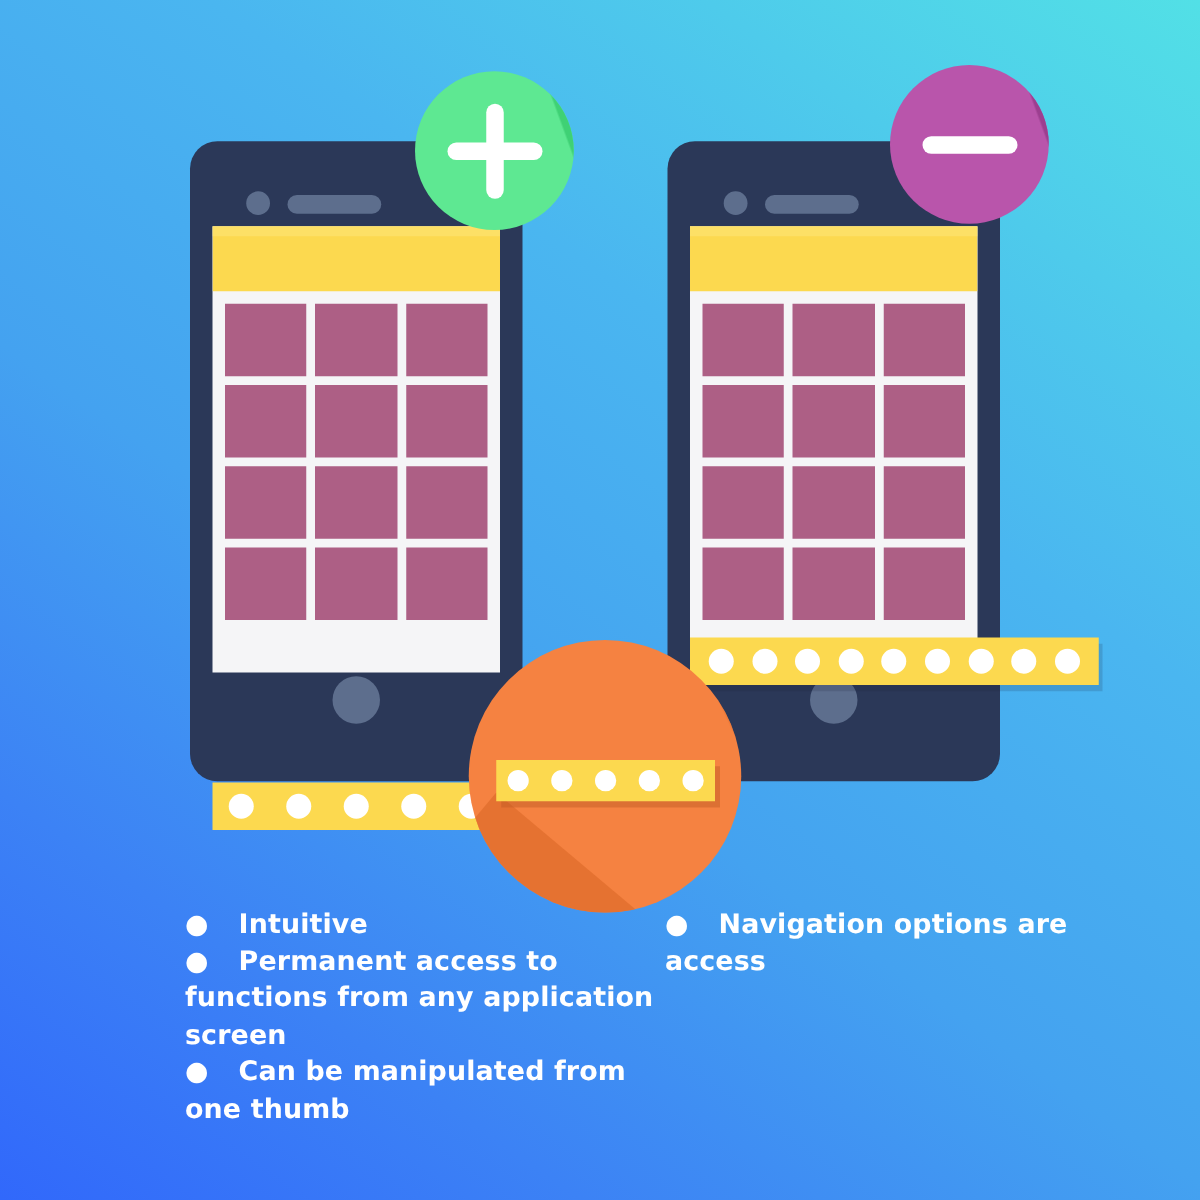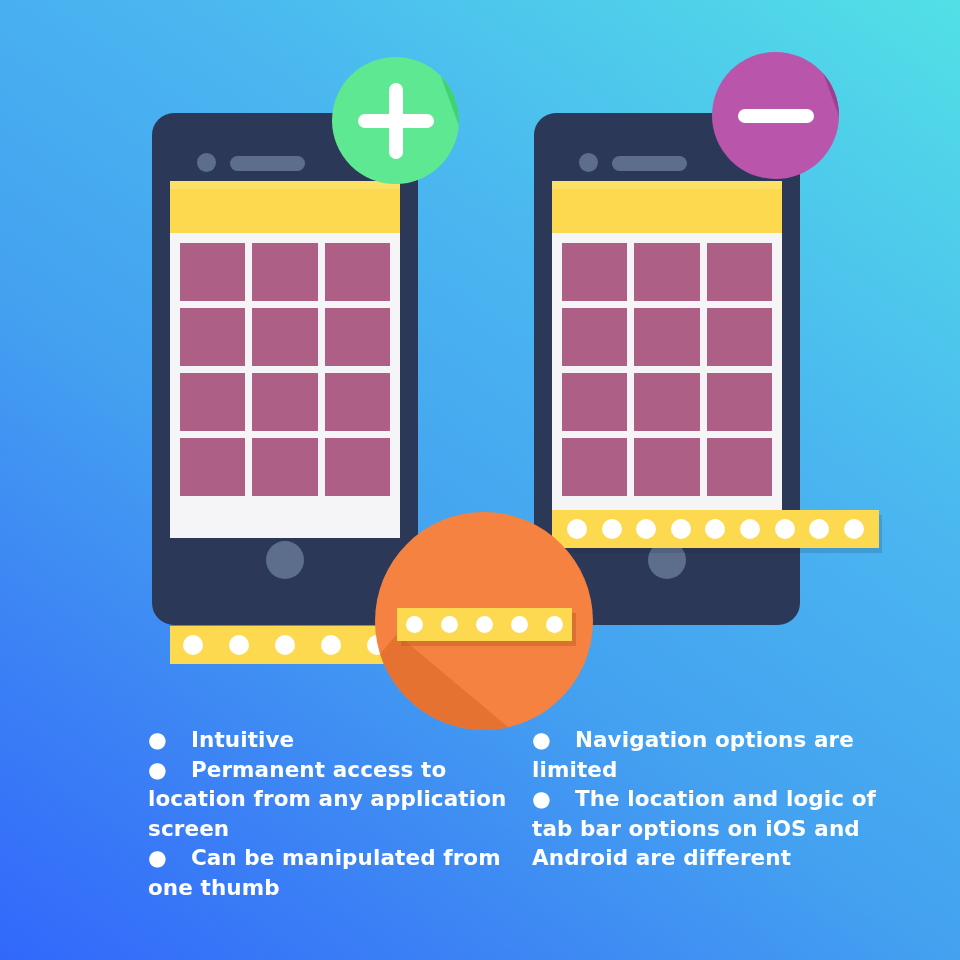--- a/index.html
+++ b/index.html
@@ -308,29 +308,26 @@
       <span class="dot"></span>
     </div>
   </div>
 
   <div class="cols">
     <div class="col col-left">
       <div class="bullet-row">
         <span class="bullet">●</span><span>Intuitive</span>
       </div>
       <div class="bullet-row">
-        <span class="bullet">●</span><span>Permanent access to location from any application screen</span>
+        <span class="bullet">●</span><span>Permanent access to functions from any application screen</span>
       </div>
       <div class="bullet-row">
         <span class="bullet">●</span><span>Can be manipulated from one thumb</span>
       </div>
     </div>
     <div class="col col-right">
       <div class="bullet-row">
-        <span class="bullet">●</span><span>Navigation options are limited</span>
-      </div>
-      <div class="bullet-row">
-        <span class="bullet">●</span><span>The location and logic of tab bar options on iOS and Android are different</span>
+        <span class="bullet">●</span><span>Navigation options are access</span>
       </div>
     </div>
   </div>
 
 </div>
 
 </body></html>

